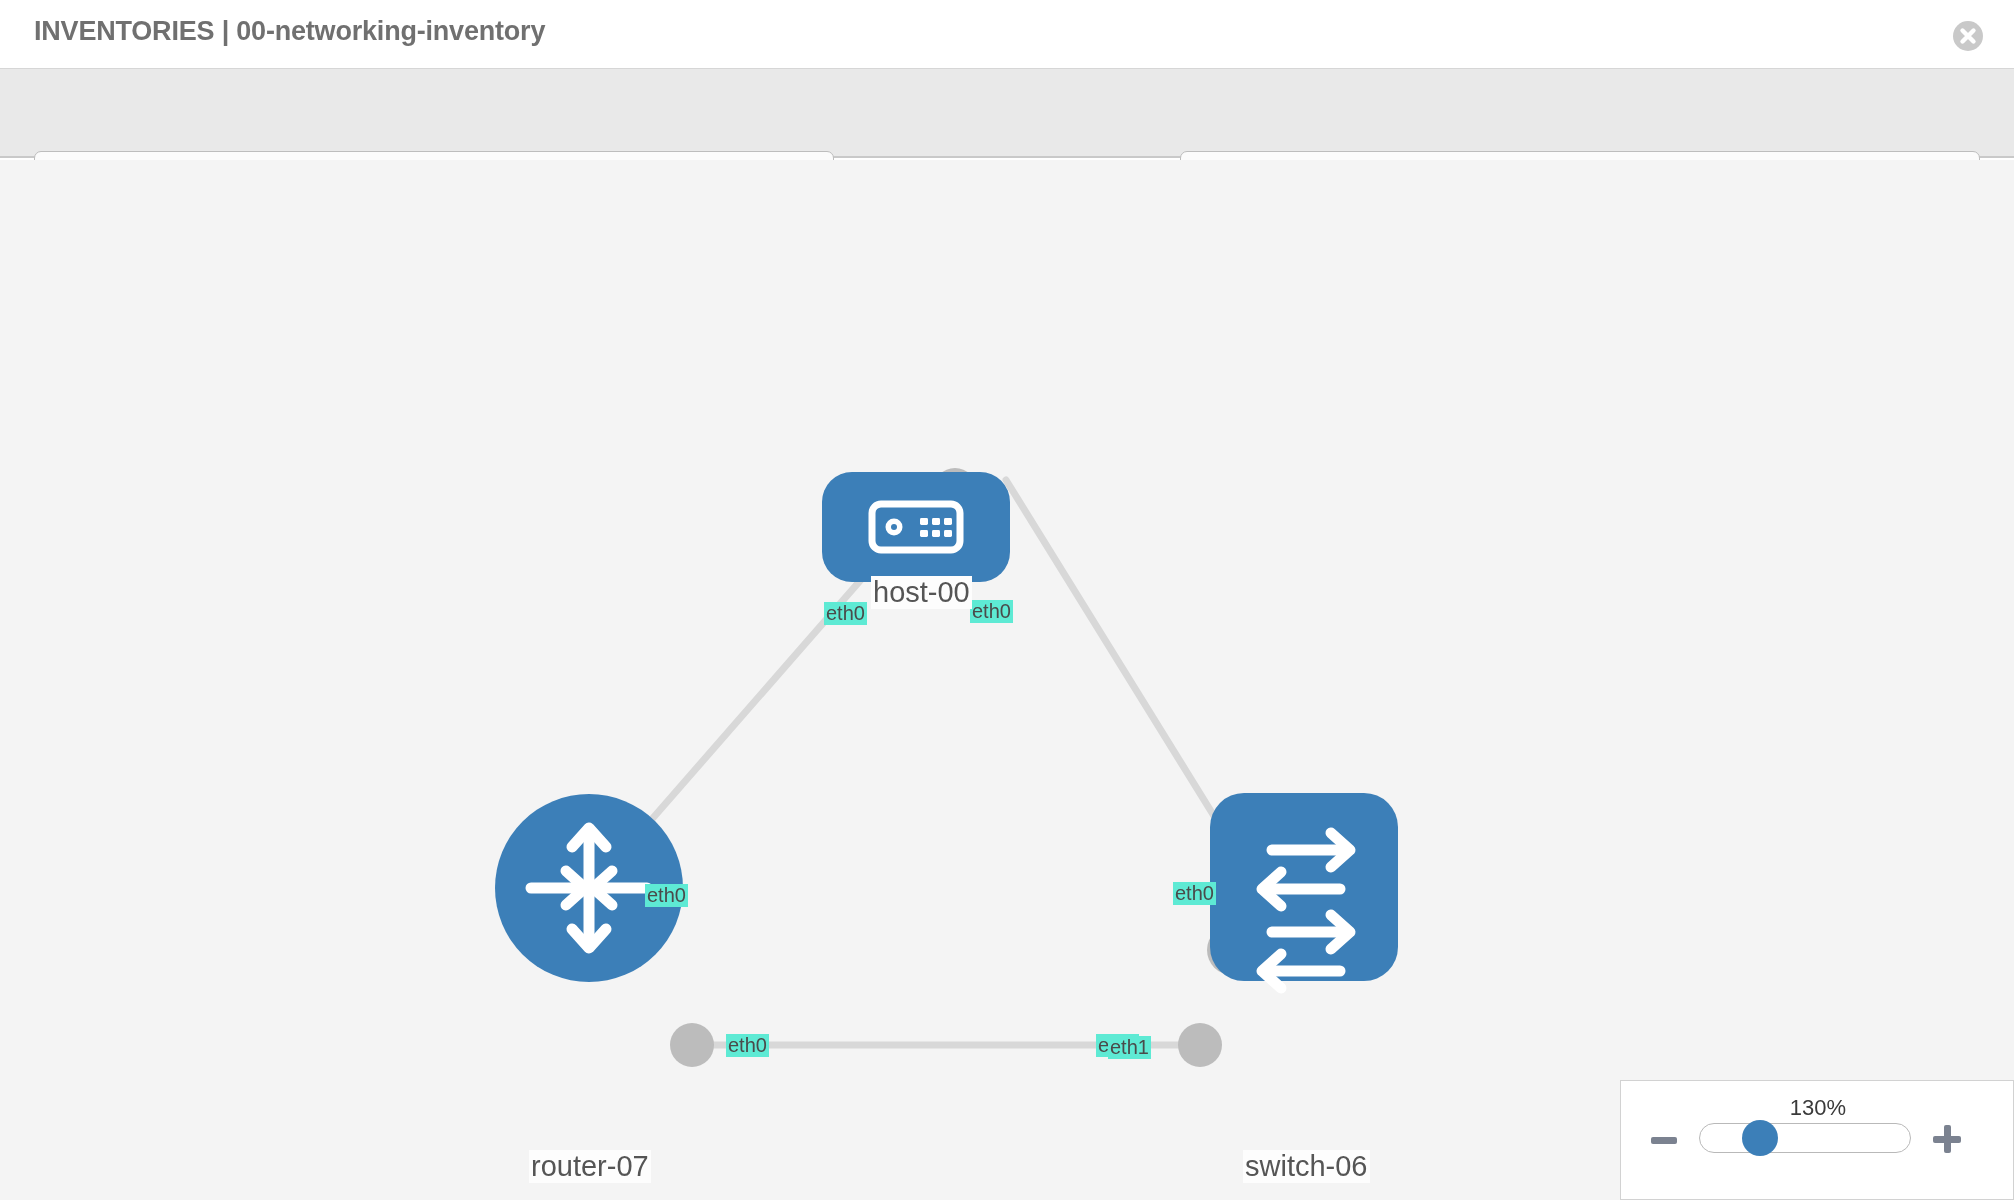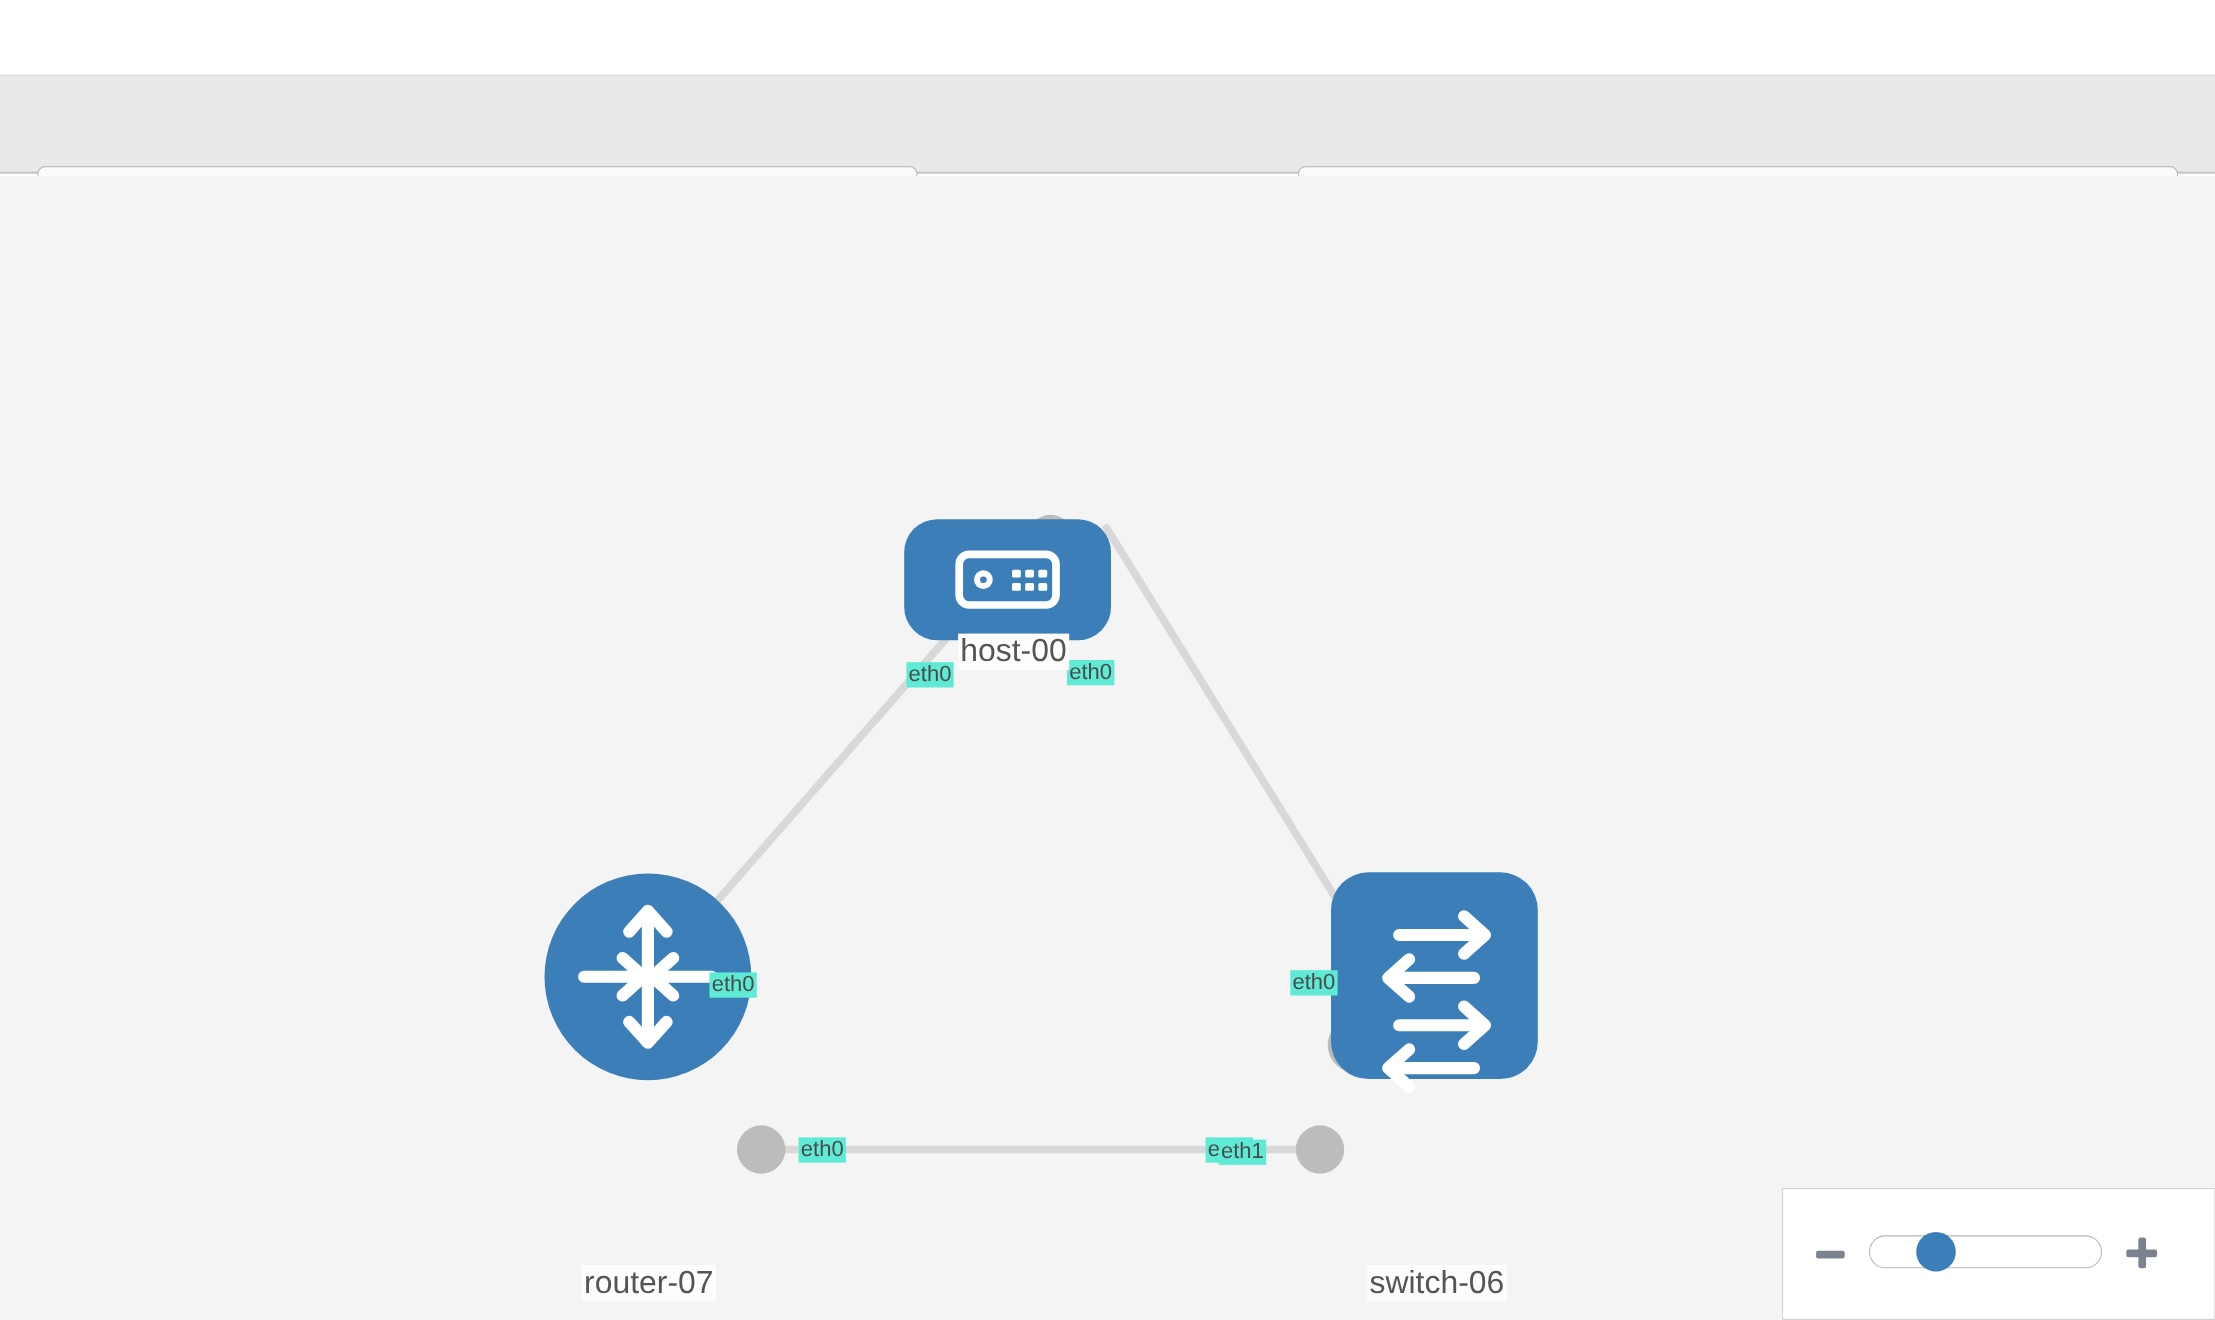--- a/index.html
+++ b/index.html
@@ -133,20 +133,29 @@
     content: ""; position: absolute; background: #7b8290; border-radius: 2px;
   }
   .zoom-plus::before { left: 0; top: 11px; width: 28px; height: 7px; }
   .zoom-plus::after  { left: 11px; top: 0; width: 7px; height: 28px; }
 </style>
 </head>
 <body>
 
 <div id="app">
 
+  <div class="header">
+    <div class="header-title">INVENTORIES | 00-networking-inventory</div>
+    <div class="close-icon-wrap">
+      <svg width="32" height="32" viewBox="0 0 32 32">
+        <circle cx="16" cy="16" r="15" fill="#c9c9c9"></circle>
+        <path d="M10.5 10.5 L21.5 21.5 M21.5 10.5 L10.5 21.5" stroke="#ffffff" stroke-width="4.4" stroke-linecap="round"></path>
+      </svg>
+    </div>
+  </div>
 
   <div class="toolbar">
 
     <div class="actions-select">
       <span class="actions-label">ACTIONS</span>
       <span class="caret"></span>
     </div>
 
     <div class="tool-icon wrench">
       <svg width="44" height="44" viewBox="0 0 44 44">
@@ -255,19 +264,20 @@
     <div class="edge-label" style="left:726px; top:874px;">eth0</div>
     <div class="edge-label" style="left:1096px; top:874px;">eth0</div>
     <div class="edge-label" style="left:1108px; top:876px;">eth1</div>
 
     <div class="node-label" style="left:871px; top:416px;">host-00</div>
     <div class="node-label" style="left:529px; top:990px;">router-07</div>
     <div class="node-label" style="left:1243px; top:990px;">switch-06</div>
   </div>
 
   <div class="zoom-widget">
+    <div class="zoom-percent">130%</div>
     <div class="zoom-minus"></div>
     <div class="zoom-track"></div>
     <div class="zoom-thumb"></div>
     <div class="zoom-plus"></div>
   </div>
 
 </div>
 
 </body></html>

